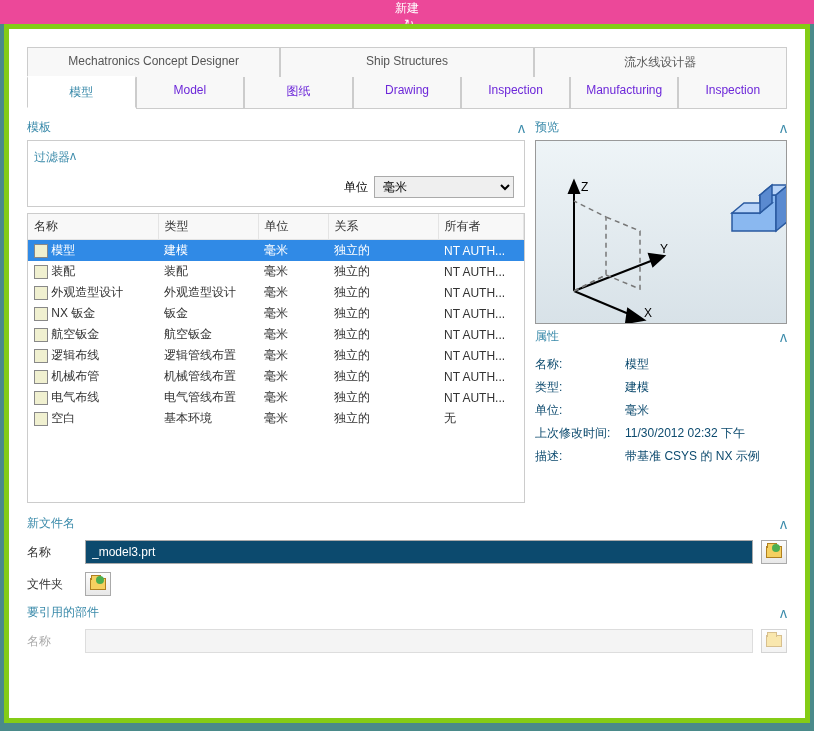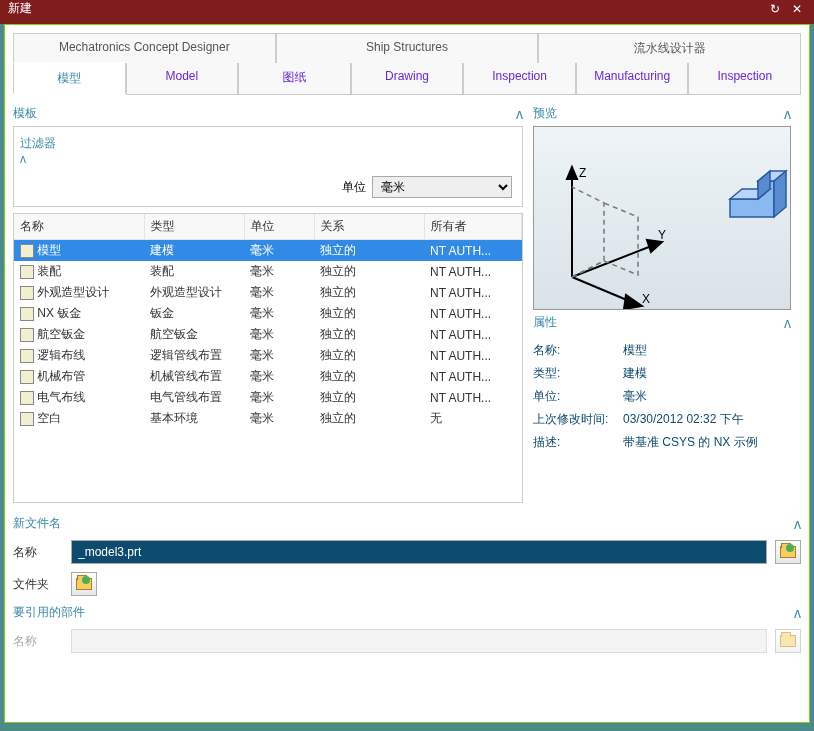--- a/index.html
+++ b/index.html
@@ -1,34 +1,34 @@
 <!DOCTYPE html>
 <html><head>
 <meta charset="utf-8">
 <style>
 * { box-sizing: border-box; margin: 0; padding: 0; font-family: "Microsoft YaHei", "Segoe UI", sans-serif; font-size: 12px; }
 body { background: #4a8a8a; width: 814px; height: 731px; position: relative; }
 .window { width: 814px; height: 731px; background: #4a8a8a; }
-.titlebar { height: 24px; background: #7f1d1d; color: #fff; display: flex; align-items: flex-start; padding: 0 8px; }
+.titlebar { height: 24px; background: #ec4899; color: #fff; display: flex; align-items: center; padding: 0 8px; flex-direction: column; }
 .titlebar .title { flex: 1; }
 .titlebar .btn { width: 18px; height: 18px; display: flex; align-items: center; justify-content: center; cursor: pointer; color: #fff; margin-left: 4px; }
-.content { background: #fff; margin: 0 4px 4px 4px; height: 699px; border: 1px solid #84cc16; padding: 8px; position: relative; }
+.content { background: #fff; margin: 0 4px 4px 4px; height: 699px; border: 5px solid #84cc16; padding: 18px; position: relative; }
 .uptabs { display: flex; border-bottom: none; }
 .uptabs .tab { flex: 1; text-align: center; padding: 6px 4px; border: 1px solid #ccc; border-bottom: none; background: #f8f8f8; cursor: pointer; color: #555; }
 .subtabs { display: flex; }
 .subtabs .tab { flex: 1; text-align: center; padding: 6px 4px; border: 1px solid #ccc; background: #f8f8f8; cursor: pointer; color: #6d28d9; border-top: none; }
 .subtabs .tab.active { background: #fff; border-bottom: 1px solid #fff; color: #3a8aaa; border-top: 2px solid #fff; position: relative; top: -1px; }
 .main { display: flex; gap: 10px; margin-top: 6px; }
 .left { width: 510px; }
 .right { width: 258px; }
 .section-hdr { display: flex; align-items: center; color: #3a8aaa; padding: 4px 0; cursor: pointer; }
 .section-hdr .label { flex: 1; }
 .section-hdr .chev { color: #3a8aaa; font-size: 14px; }
 .filterbox { border: 1px solid #ccc; padding: 6px; }
-.filter-hdr { color: #3a8aaa; padding: 2px 0 8px 0; display: flex; justify-content: flex-start; flex-direction: column; }
+.filter-hdr { color: #3a8aaa; padding: 2px 0 8px 0; display: flex; justify-content: flex-start; }
 .unit-row { display: flex; justify-content: flex-end; align-items: center; gap: 6px; padding: 2px 4px; }
 .unit-row select { width: 140px; height: 22px; border: 1px solid #aaa; padding: 1px 4px; }
 .grid { border: 1px solid #ccc; margin-top: 6px; height: 290px; background: #fff; overflow: hidden; }
 .grid table { width: 100%; border-collapse: collapse; }
 .grid th { background: #f8f8f8; text-align: left; padding: 4px 6px; border-right: 1px solid #e4e4e4; border-bottom: 1px solid #e4e4e4; font-weight: normal; color: #333; }
 .grid td { padding: 2px 6px; color: #333; white-space: nowrap; overflow: hidden; }
 .grid tr.sel td { background: #308ae6; color: #fff; }
 .icon-sq { display: inline-block; width: 14px; height: 14px; vertical-align: middle; border: 1px solid #888; background: #f0f0d0; }
 .preview-box { border: 1px solid #999; height: 184px; background: linear-gradient(#eef4f7,#d8e2e8); position: relative; overflow: hidden; }
 .prop-list { padding: 4px 0; }
@@ -217,21 +217,21 @@
           <div class="prop-row">
               <span class="k">类型:</span>
               <span>建模</span>
             </div>
           <div class="prop-row">
               <span class="k">单位:</span>
               <span>毫米</span>
             </div>
           <div class="prop-row">
               <span class="k">上次修改时间:</span>
-              <span>03/30/2012 02:32 下午</span>
+              <span>11/30/2012 02:32 下午</span>
             </div>
           <div class="prop-row">
               <span class="k">描述:</span>
               <span>带基准 CSYS 的 NX 示例</span>
             </div>
         </div>
       </div>
     </div>
 
     <div class="bottom">

